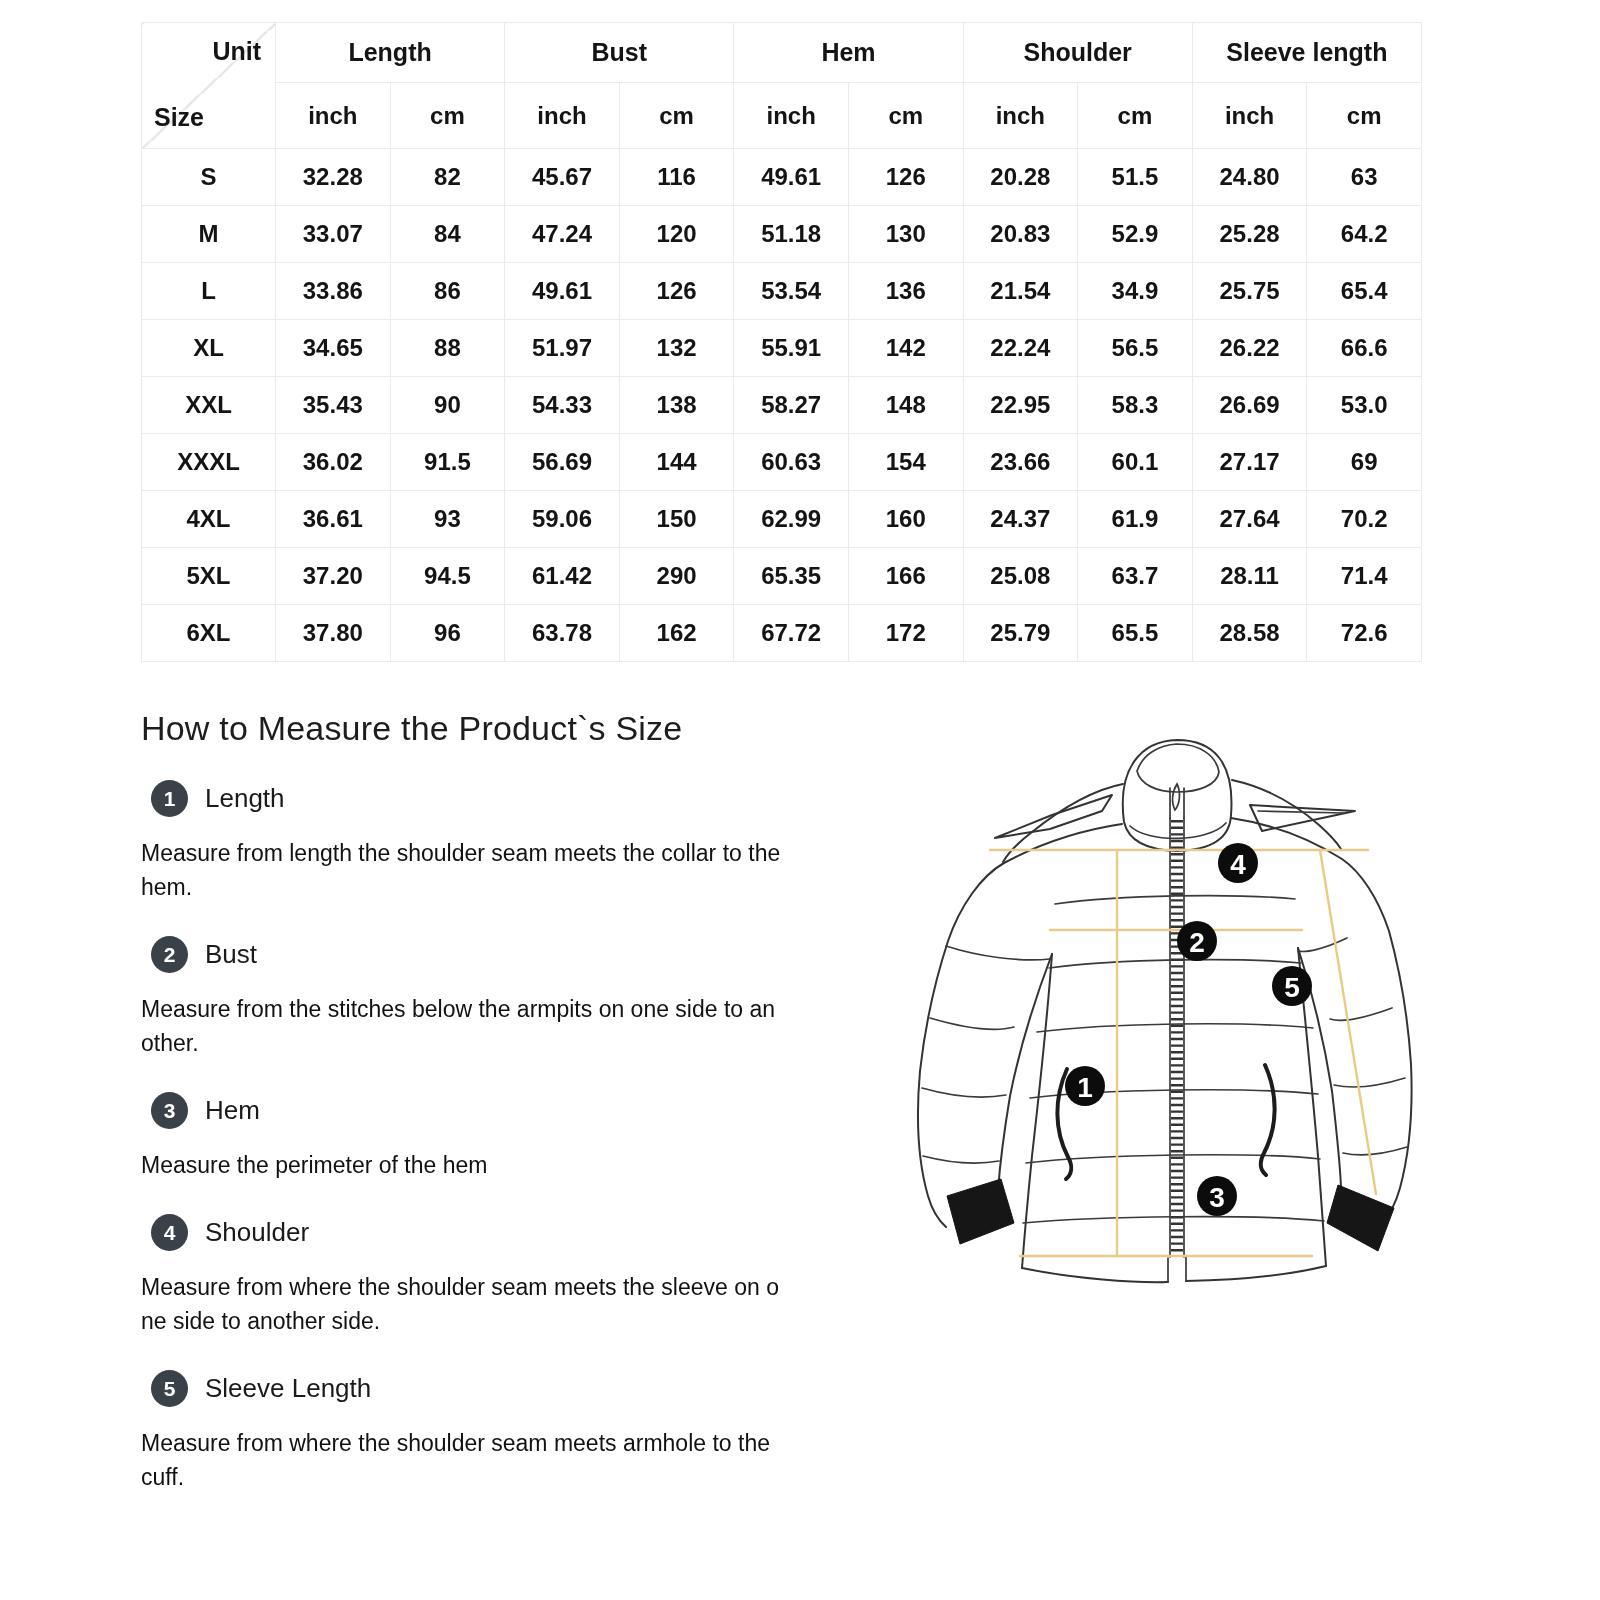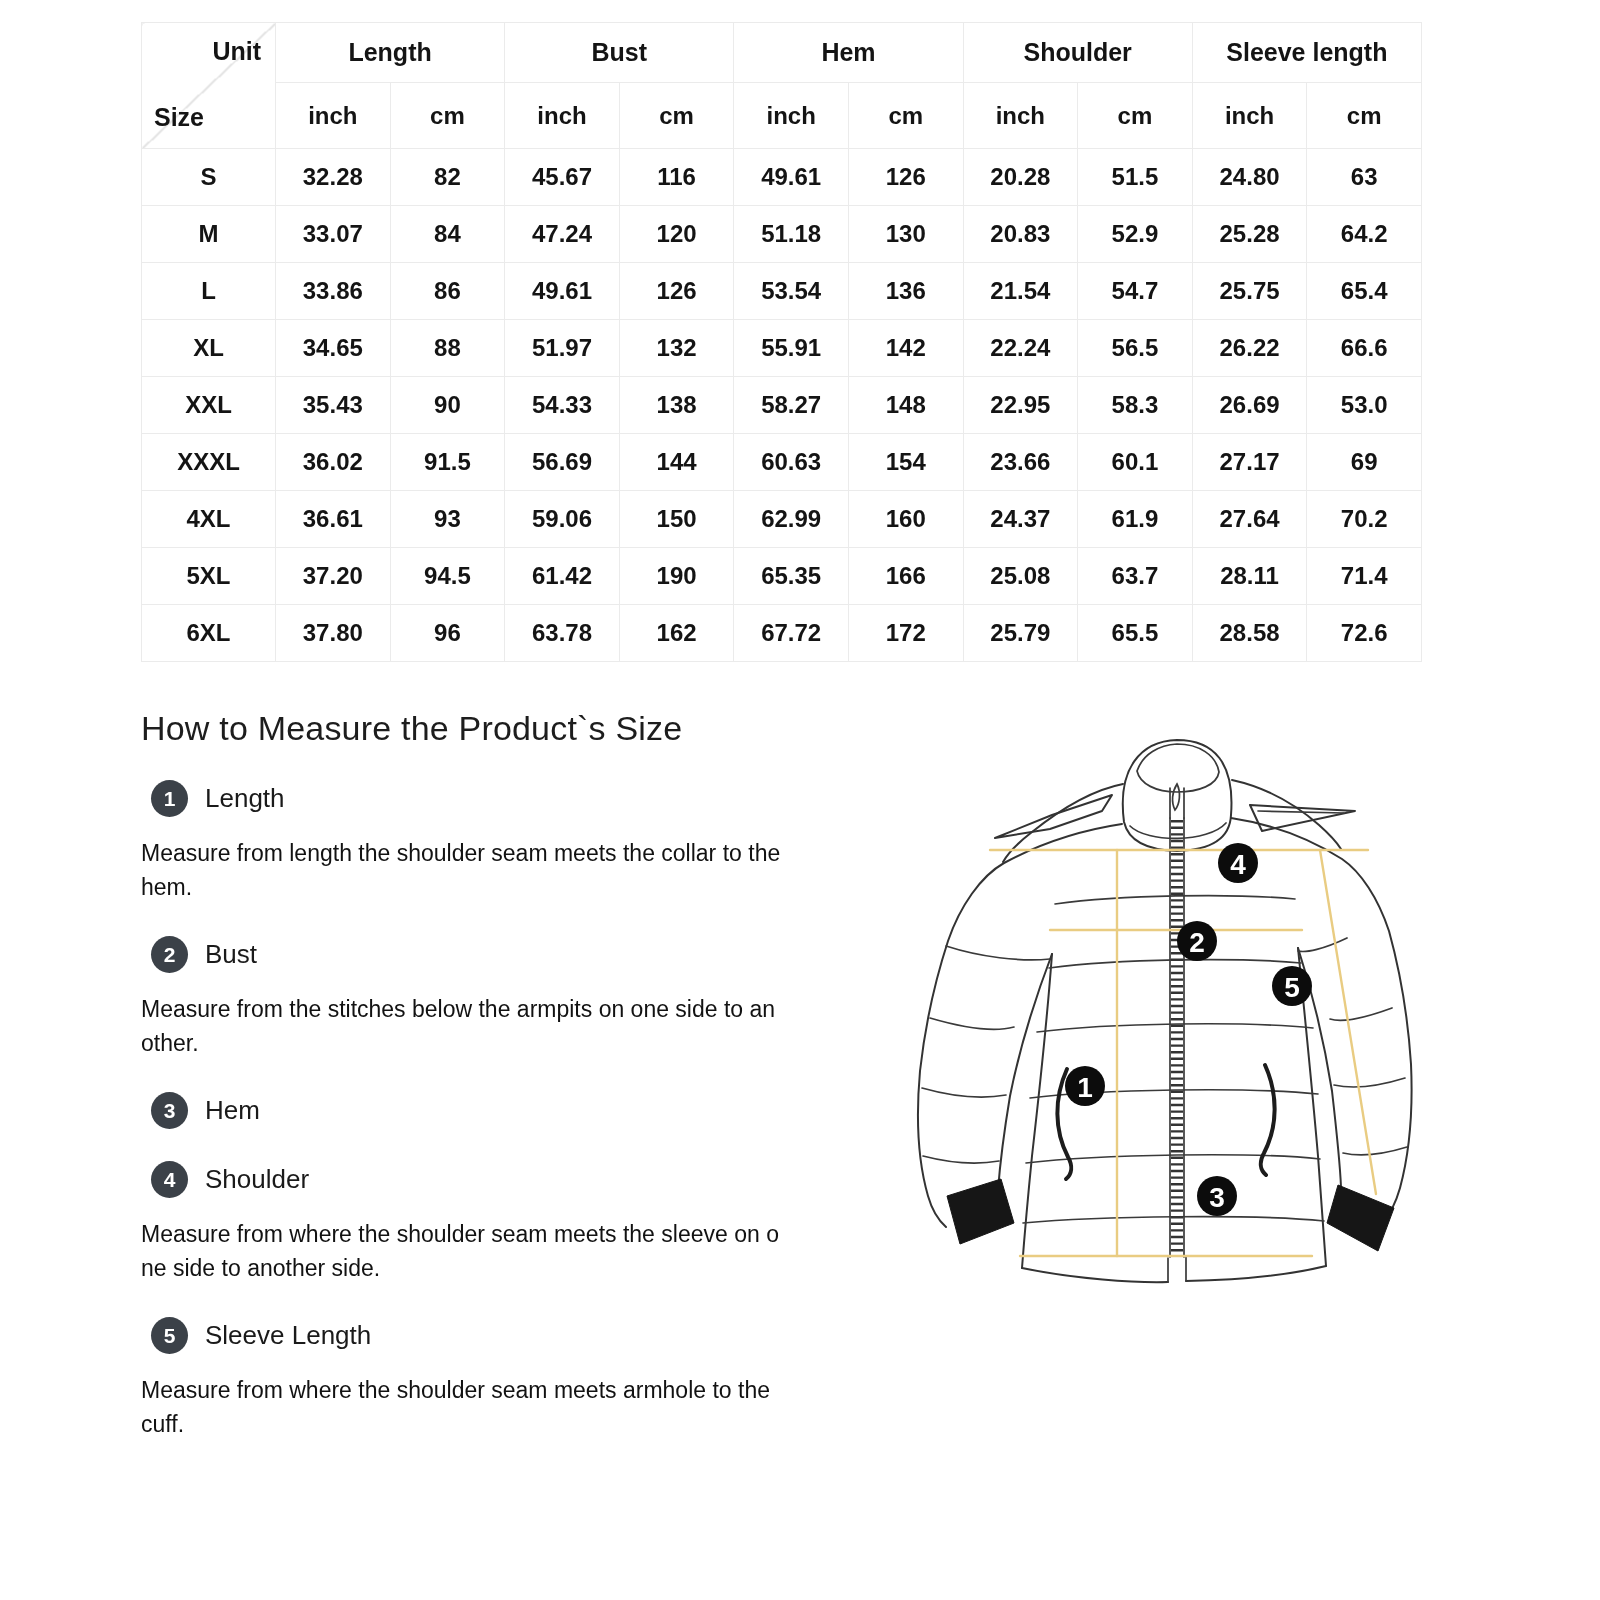--- a/index.html
+++ b/index.html
@@ -127,21 +127,21 @@
         </tr>
         <tr>
           <td class="size-cell">L</td>
           <td>33.86</td>
           <td>86</td>
           <td>49.61</td>
           <td>126</td>
           <td>53.54</td>
           <td>136</td>
           <td>21.54</td>
-          <td>54.7</td>
+          <td>34.9</td>
           <td>25.75</td>
           <td>65.4</td>
         </tr>
         <tr>
           <td class="size-cell">XL</td>
           <td>34.65</td>
           <td>88</td>
           <td>51.97</td>
           <td>132</td>
           <td>55.91</td>
@@ -188,21 +188,21 @@
           <td>24.37</td>
           <td>61.9</td>
           <td>27.64</td>
           <td>70.2</td>
         </tr>
         <tr>
           <td class="size-cell">5XL</td>
           <td>37.20</td>
           <td>94.5</td>
           <td>61.42</td>
-          <td>190</td>
+          <td>290</td>
           <td>65.35</td>
           <td>166</td>
           <td>25.08</td>
           <td>63.7</td>
           <td>28.11</td>
           <td>71.4</td>
         </tr>
         <tr>
           <td class="size-cell">6XL</td>
           <td>37.80</td>
@@ -237,20 +237,21 @@
           <span class="step-label">Bust</span>
         </div>
         <p class="step-desc">Measure from the stitches below the armpits on one side to an
 other.</p>
       </div>
       <div class="step">
         <div class="step-head">
           <span class="badge" style="background: rgb(59, 65, 72);">3</span>
           <span class="step-label">Hem</span>
         </div>
+        <p class="step-desc">Measure the perimeter of the hem</p>
       </div>
       <div class="step">
         <div class="step-head">
           <span class="badge" style="background: rgb(59, 65, 72);">4</span>
           <span class="step-label">Shoulder</span>
         </div>
         <p class="step-desc">Measure from where the shoulder seam meets the sleeve on o
 ne side to another side.</p>
       </div>
       <div class="step">

